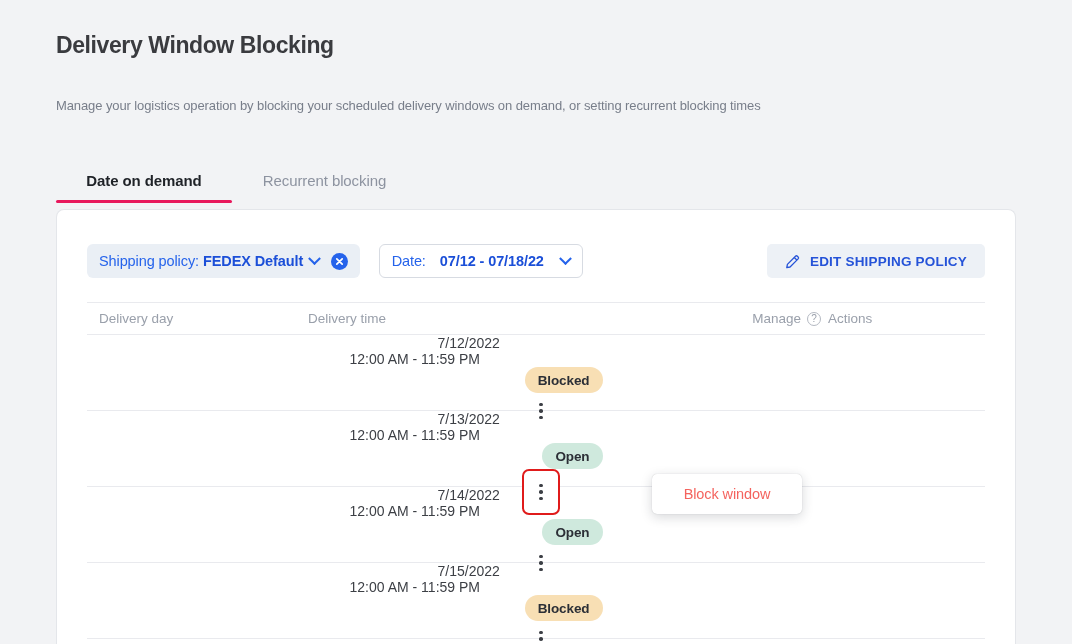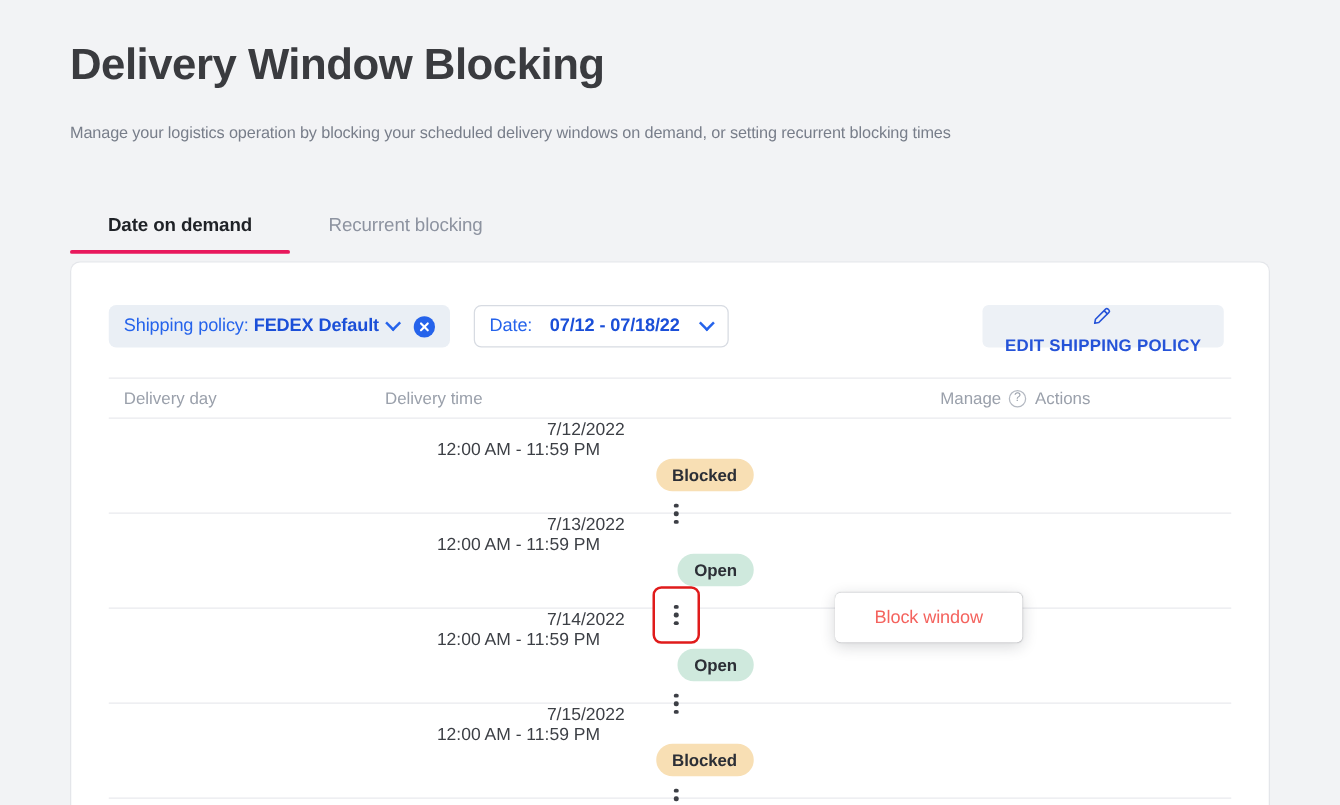--- a/index.html
+++ b/index.html
@@ -21,21 +21,21 @@
     position: relative;
     width: 1072px;
     height: 644px;
   }
 
   
   .page-title {
     position: absolute;
     left: 56px;
     top: 33px;
-    font-size: 35px;
+    font-size: 23px;
     font-weight: bold;
     letter-spacing: -0.4px;
     color: #3a3b3f;
     line-height: 1.1;
   }
 
   .page-subtitle {
     position: absolute;
     left: 56px;
     top: 98px;
@@ -157,37 +157,36 @@
     align-items: center;
     justify-content: center;
     cursor: pointer;
     flex: none;
   }
 
   .chip-clear svg { display: block; }
 
   .edit-policy-btn {
     position: absolute;
-    right: 6px;
+    right: 0;
     top: 0;
     height: 34px;
     display: inline-flex;
     align-items: center;
     gap: 9px;
     padding: 0 18px;
     background: #edf1f6;
     border: none;
     border-radius: 5px;
     color: #2553d8;
     font-family: "Liberation Sans", sans-serif;
     font-size: 13.5px;
     font-weight: bold;
     letter-spacing: 0.2px;
     cursor: pointer;
-    flex-direction: column;
   }
 
   
   .table {
     position: absolute;
     left: 30px;
     right: 30px;
     top: 92px;
   }
 
@@ -287,21 +286,20 @@
   .dropdown {
     position: absolute;
     left: 652px;
     top: 474px;
     width: 150px;
     background: #ffffff;
     border-radius: 5px;
     box-shadow: 0 3px 12px rgba(28,33,45,0.18), 0 0 1px rgba(28,33,45,0.25);
     padding: 10px 8px;
     z-index: 20;
-    margin-left: 16px;
   }
 
   .dropdown-item {
     display: block;
     width: 100%;
     text-align: center;
     font-family: "Liberation Sans", sans-serif;
     font-size: 14.5px;
     color: #f4635e;
     background: transparent;

